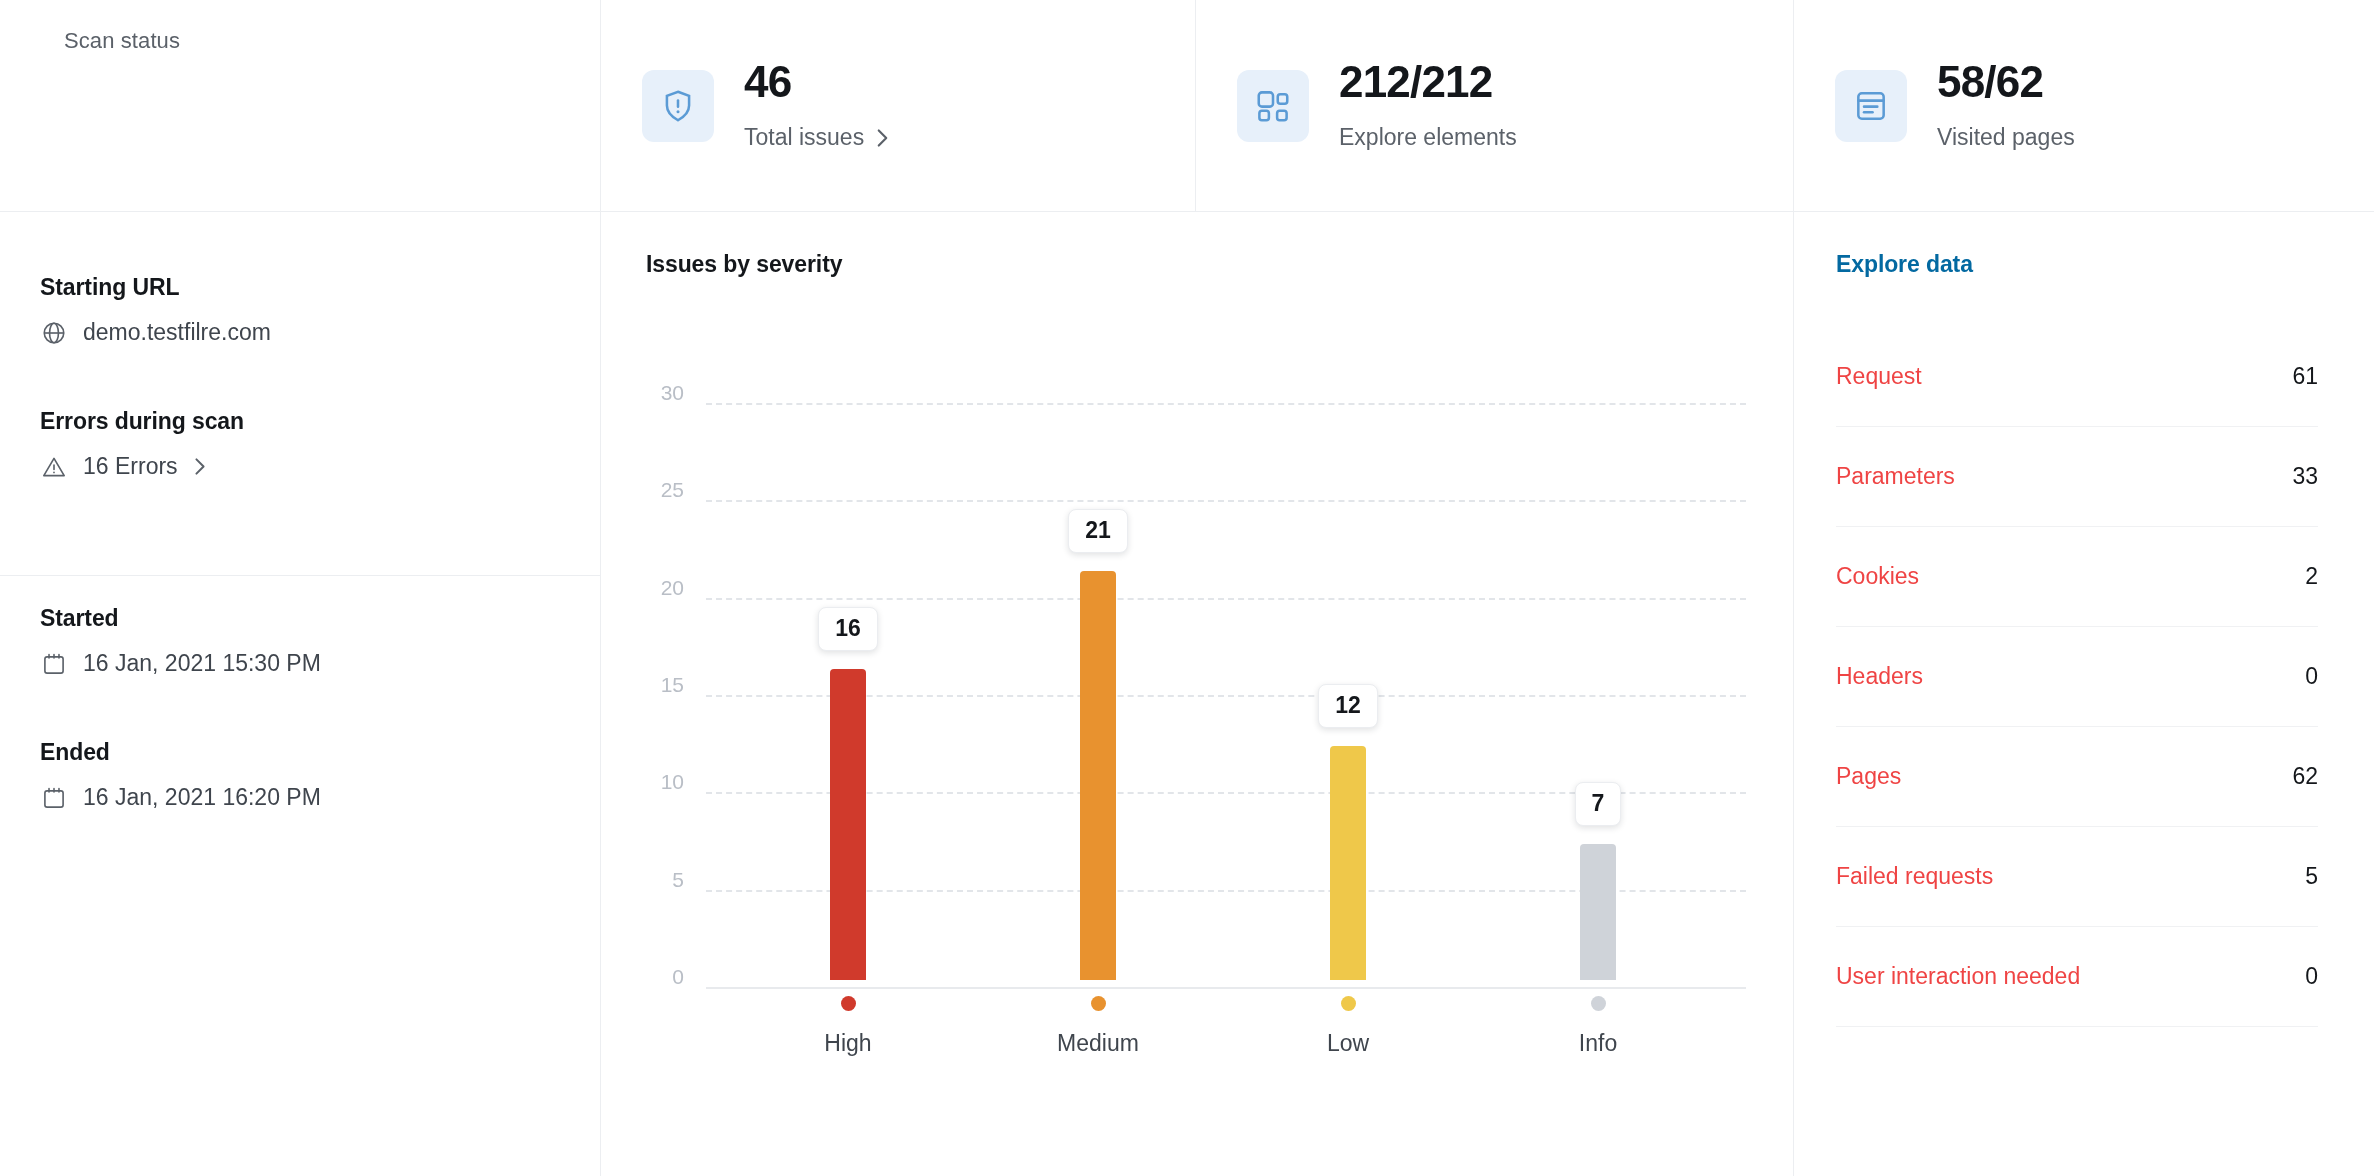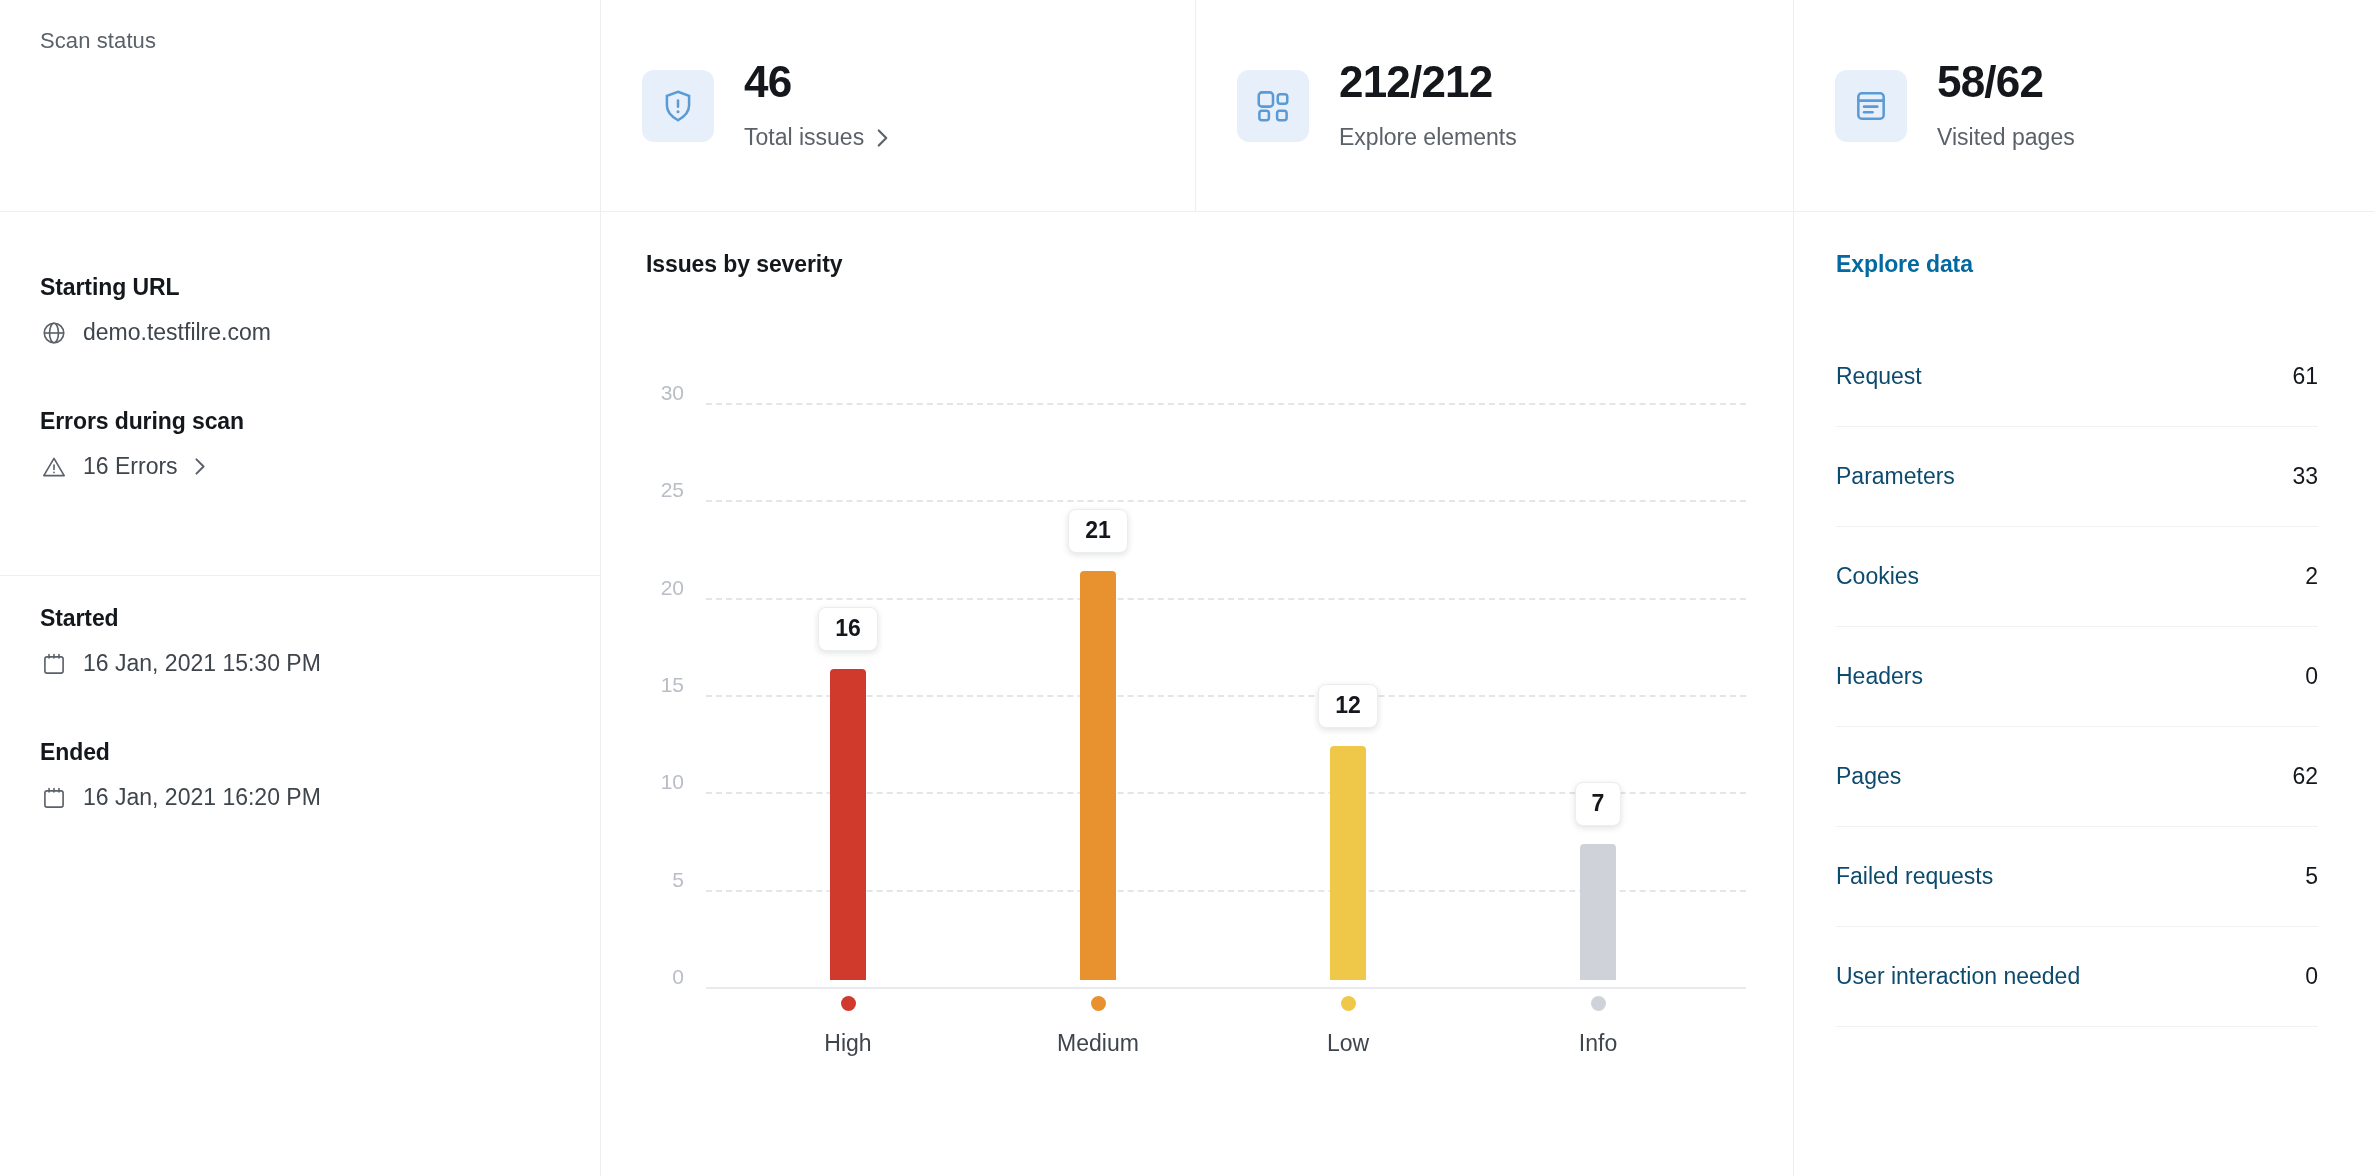--- a/index.html
+++ b/index.html
@@ -34,21 +34,21 @@
   }
 
   
   .top-row {
     position: absolute;
     left: 0; top: 0;
     width: 2374px; height: 211px;
     display: flex;
   }
   .top-cell { position: relative; height: 211px; }
-  .cell-status { width: 600px; padding: 28px 0 0 40px; }
+  .cell-status { width: 600px; padding: 28px 0 0 64px; }
   .cell-card   { display: flex; align-items: center; padding-left: 42px; gap: 30px; }
   .cell-issues   { width: 595px; }
   .cell-elements { width: 598px; }
   .cell-pages    { width: 581px; }
 
   .status-label {
     font-size: 22px;
     color: #5b6169;
     letter-spacing: .1px;
     margin-bottom: 22px;
@@ -210,21 +210,21 @@
     margin-bottom: 49px;
   }
   .explore-row {
     display: flex;
     align-items: center;
     justify-content: space-between;
     height: 100px;
     border-bottom: 1px solid #f0f1f3;
   }
   .explore-row:first-of-type { border-top: none; }
-  .explore-key { font-size: 23px; color: #0c4a6e; }
+  .explore-key { font-size: 23px; color: #ef4444; }
   .explore-val { font-size: 23px; font-weight: normal; color: #14171b; margin-left: 40px; }
 </style>
 </head>
 <body>
 
 <div class="dashboard">
 
   <div class="top-row">
 
     <div class="top-cell cell-status">

